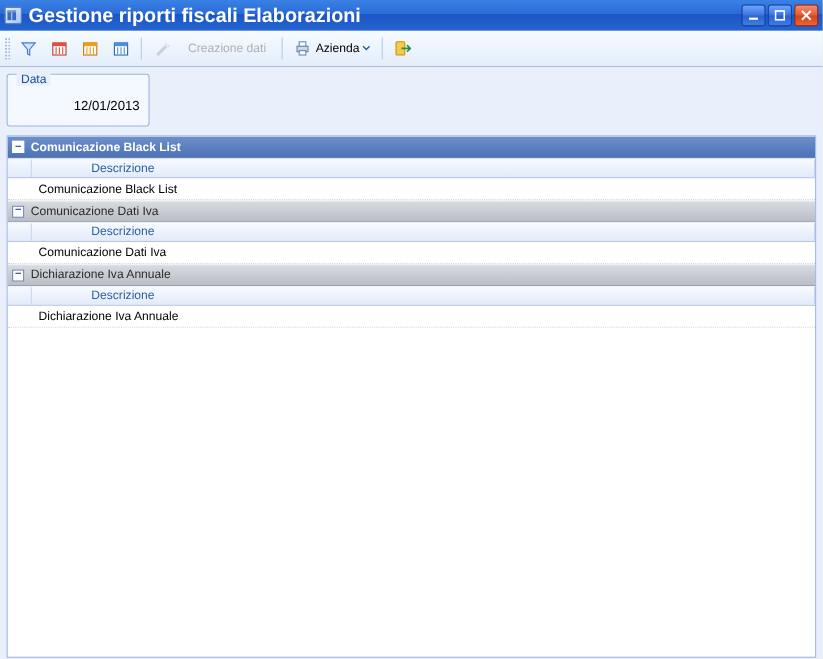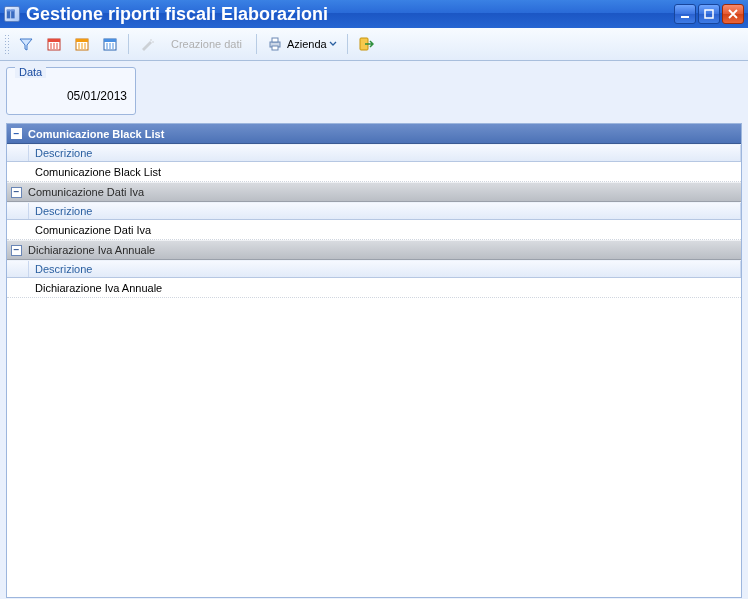--- a/index.html
+++ b/index.html
@@ -159,20 +159,21 @@
     line-height:1;
     font-size:10px;
   }
   .tg-group-hdr.primary .expander { border-color:#fff; color:#2a5bb0; }
   .tg-colhead {
     display:flex;
     background:linear-gradient(to bottom,#f6f9ff,#e2ebf9);
     border-bottom:1px solid #b6c7e2;
     border-top:1px solid #eef3fb;
     height:18px;
+    gap:48px;
   }
   .tg-colhead .spacer-col { width:22px; border-right:1px solid #c9d7ee; }
   .tg-colhead .colcell {
     flex:1; padding:2px 6px; color:#2a5fa0;
     border-right:1px solid #c9d7ee;
   }
   .tg-row { display:flex; height:20px; align-items:center; border-bottom:1px dotted #d0d6df; }
   .tg-row .spacer-col { width:22px; }
   .tg-row .cell { flex:1; padding:2px 6px; }
 </style>
@@ -279,21 +280,21 @@
         <rect x="2" y="2" width="8" height="12" rx="1" fill="#f6c84c" stroke="#c7940c"></rect>
         <path d="M7 8h7M12 5l3 3-3 3" fill="none" stroke="#2f8f3d" stroke-width="1.5"></path>
       </svg>
   </div>
 </div>
 
 <div class="client">
   <div class="toprow">
     <div class="groupbox grp-data">
       <div class="groupbox-title">Data</div>
-      <span class="data-val">05/01/2013</span>
+      <span class="data-val">12/01/2013</span>
     </div>
   </div>
 
   <div class="treegrid">
 
     <div class="tg-group-hdr primary">
       <div class="expander">−</div>
       <span>Comunicazione Black List</span>
     </div>
     <div class="tg-colhead">

